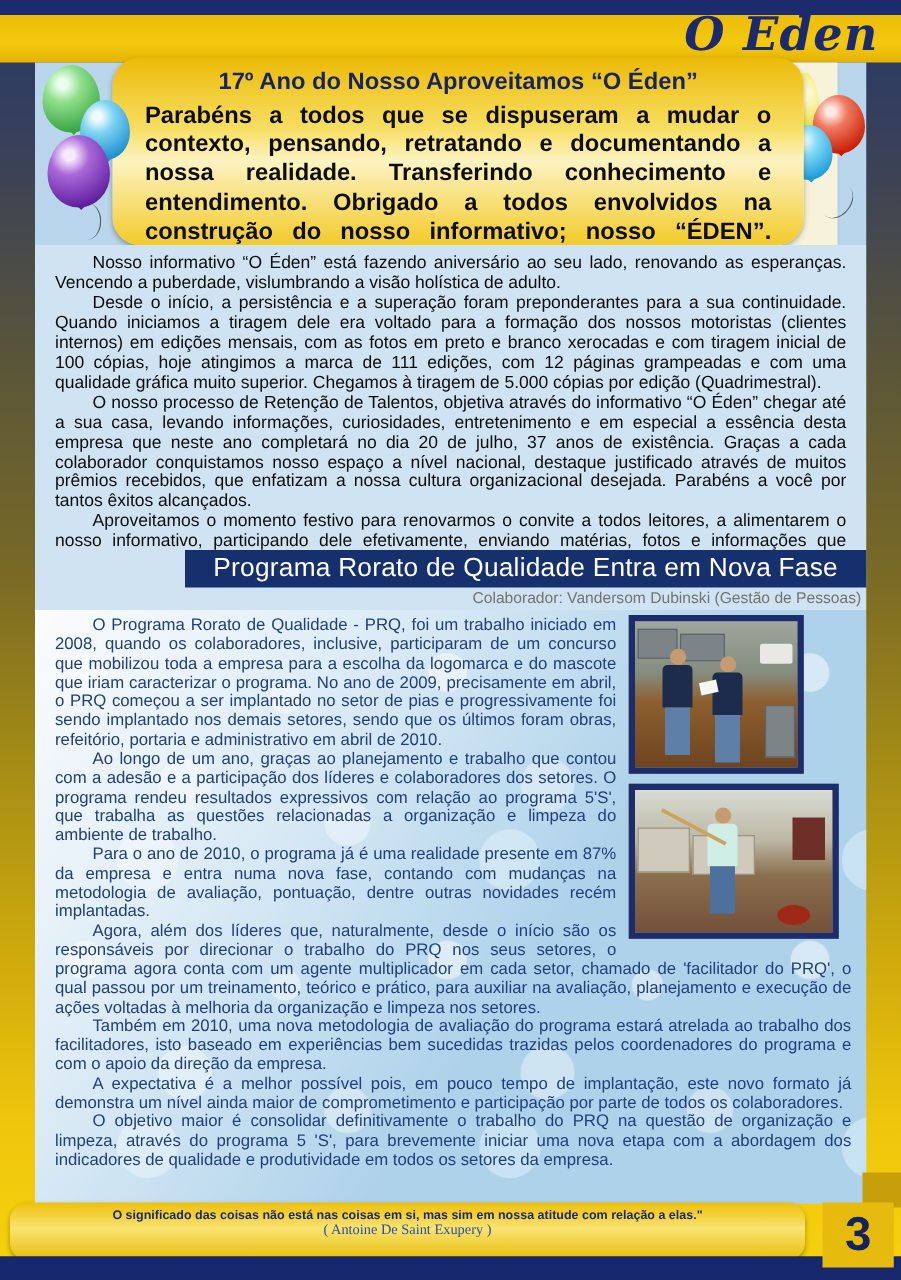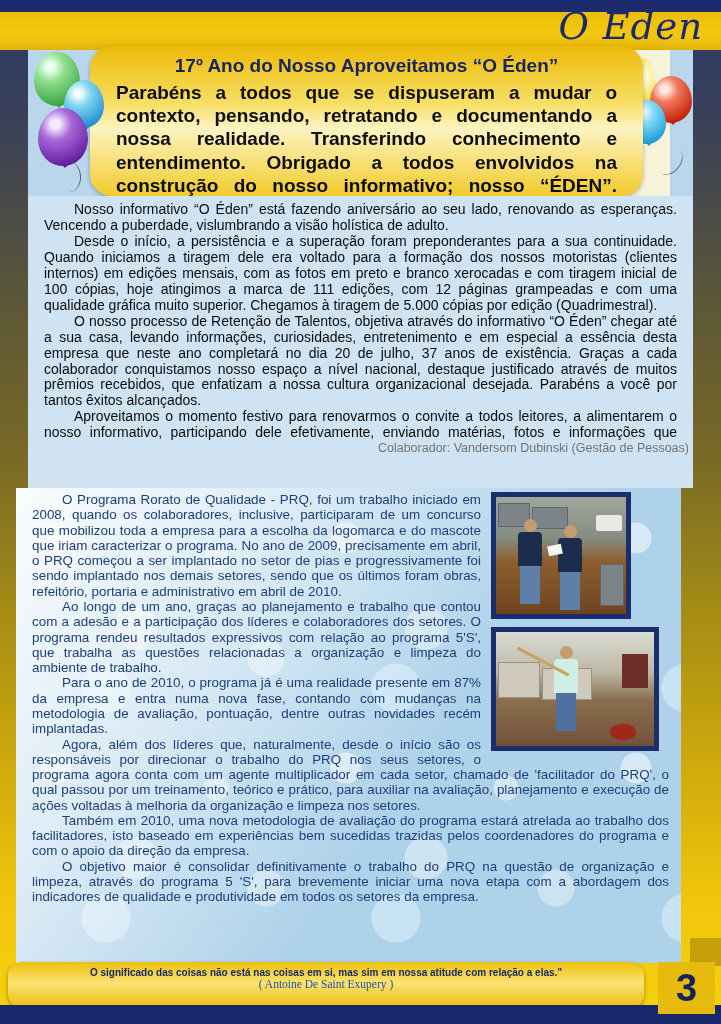--- a/index.html
+++ b/index.html
@@ -4,21 +4,21 @@
 <style>
   html,body{margin:0;padding:0;background:#555;}
   .page{position:relative;width:721px;height:1024px;overflow:hidden;
     font-family:"Liberation Sans",sans-serif;
     background:linear-gradient(180deg,#27396a 0%,#3a4158 12%,#59553a 28%,#7a6a25 45%,#a68d15 60%,#cfab0c 75%,#f0c60c 88%,#f6d20e 100%);}
   
   .topbar{position:absolute;left:0;top:0;width:721px;height:12px;background:#1b2b6b;}
   .goldband{position:absolute;left:0;top:12px;width:721px;height:38px;
     background:linear-gradient(180deg,#edbd07,#f3c90f 60%,#e4b406);}
   .brand{position:absolute;right:18px;top:2px;height:50px;line-height:50px;
-    font-family:"DejaVu Serif",serif;font-style:italic;font-weight:normal;
+    font-family:"DejaVu Serif",serif;font-style:italic;font-weight:bold;
     font-size:37px;color:#1b2a6e;letter-spacing:1px;}
   .bottombar{position:absolute;left:0;top:1005px;width:721px;height:19px;background:#16276b;}
   
   .header-sec{position:absolute;left:28px;top:50px;width:665px;height:146px;background:#b9d6ec;}
   .intro-box{position:absolute;left:62px;top:-4px;width:553px;height:150px;border-radius:22px;
     background:linear-gradient(180deg,#ecba08 0%,#f7df63 38%,#fdf3c2 55%,#f2cb2a 100%);
     box-shadow:0 2px 4px rgba(60,50,0,.35);}
   .page-title{margin:9px 10px 2px;text-align:center;font-size:19px;font-weight:bold;color:#18255c;}
   .page-title .u{}
   .intro-text{margin:2px 0 0;padding:2px 26px;font-size:19px;line-height:1.22;font-weight:bold;
@@ -45,21 +45,21 @@
   .upper-sec{position:absolute;left:28px;top:196px;width:665px;height:244px;background:#cfe3f2;}
   .upper-sec p{margin:0;padding:0 16px;text-indent:30px;font-size:14px;line-height:1.14;
     color:#0c0c0c;text-align:justify;}
   .upper-sec p:first-child{padding-top:6px;}
   
   .banner-row{position:absolute;left:28px;top:440px;width:665px;height:48px;background:#cfe3f2;}
   .banner{margin-left:120px;height:30px;line-height:30px;background:#16306e;color:#ffffff;
     text-align:center;font-size:21px;letter-spacing:.2px;}
   .byline{margin-top:1px;padding-right:4px;text-align:right;font-size:12.5px;color:#737373;}
   
-  .article-sec{position:absolute;left:16px;top:488px;width:665px;height:475px;
+  .article-sec{position:absolute;left:28px;top:488px;width:665px;height:475px;
     background-color:#aed2ea;
     background-image:
       radial-gradient(circle at 40px 50px, rgba(255,255,255,.50) 15px, transparent 16px),
       radial-gradient(circle at 120px 140px, rgba(255,255,255,.40) 21px, transparent 22px),
       radial-gradient(circle at 200px 70px, rgba(255,255,255,.45) 12px, transparent 13px),
       radial-gradient(circle at 250px 170px, rgba(255,255,255,.38) 18px, transparent 19px),
       radial-gradient(circle at 90px 200px, rgba(222,240,250,.55) 24px, transparent 25px);
     background-size:290px 230px;}
   .article-sec:before{content:"";position:absolute;inset:0;
     background:linear-gradient(125deg,rgba(255,255,255,.95) 0%,rgba(255,255,255,.55) 30%,rgba(255,255,255,0) 60%);}
@@ -121,20 +121,21 @@
   </div>
 
   <div class="upper-sec">
     <p>Nosso informativo “O Éden” está fazendo aniversário ao seu lado, renovando as esperanças. Vencendo a puberdade, vislumbrando a visão holística de adulto.</p>
     <p>Desde o início, a persistência e a superação foram preponderantes para a sua continuidade. Quando iniciamos a tiragem dele era voltado para a formação dos nossos motoristas (clientes internos) em edições mensais, com as fotos em preto e branco xerocadas e com tiragem inicial de 100 cópias, hoje atingimos a marca de 111 edições, com 12 páginas grampeadas e com uma qualidade gráfica muito superior. Chegamos à tiragem de 5.000 cópias por edição (Quadrimestral).</p>
     <p>O nosso processo de Retenção de Talentos, objetiva através do informativo “O Éden” chegar até a sua casa, levando informações, curiosidades, entretenimento e em especial a essência desta empresa que neste ano completará no dia 20 de julho, 37 anos de existência. Graças a cada colaborador conquistamos nosso espaço a nível nacional, destaque justificado através de muitos prêmios recebidos, que enfatizam a nossa cultura organizacional desejada. Parabéns a você por tantos êxitos alcançados.</p>
     <p>Aproveitamos o momento festivo para renovarmos o convite a todos leitores, a alimentarem o nosso informativo, participando dele efetivamente, enviando matérias, fotos e informações que retratem o nosso cotidiano. Sua participação fará sempre a diferença, ajude-nos a manter o nosso informativo ativo com suas ações pró-ativas.</p>
   </div>
 
   <div class="banner-row">
+    <div class="banner">Programa Rorato de Qualidade Entra em Nova Fase</div>
     <div class="byline">Colaborador: Vandersom Dubinski (Gestão de Pessoas)</div>
   </div>
 
   <div class="article-sec">
     <div class="article-inner">
       <div class="photos">
         <div class="photo photo-1">
           <div class="scene1">
             <div class="crate" style="left:2px;top:6px;width:30px;height:22px;"></div>
             <div class="crate" style="left:36px;top:10px;width:34px;height:20px;"></div>
@@ -166,20 +167,21 @@
             <div class="mopstick"></div>
             <div class="mophead"></div>
           </div>
         </div>
       </div>
       <p>O Programa Rorato de Qualidade - PRQ, foi um trabalho iniciado em 2008, quando os colaboradores, inclusive,  participaram  de um concurso que mobilizou toda a empresa para a escolha da logomarca e do mascote que iriam caracterizar o programa. No ano de 2009, precisamente em abril, o PRQ começou a ser implantado no setor de pias e progressivamente foi sendo implantado nos demais setores, sendo que os últimos foram obras, refeitório, portaria e administrativo em abril de 2010.</p>
       <p>Ao longo de um ano, graças ao planejamento e trabalho que contou com a adesão e a participação dos líderes e colaboradores dos setores. O programa rendeu resultados expressivos com relação ao programa 5'S', que trabalha as questões relacionadas a organização e limpeza do ambiente de trabalho.</p>
       <p>Para o ano de 2010, o programa já é uma realidade presente em 87% da empresa e entra numa nova fase, contando com mudanças na metodologia de avaliação, pontuação, dentre outras novidades recém implantadas.</p>
       <p>Agora, além dos líderes que, naturalmente,  desde o início são os responsáveis por direcionar o trabalho do PRQ nos seus setores, o programa agora conta com um agente multiplicador em cada setor, chamado de 'facilitador do PRQ', o qual passou por um treinamento, teórico e prático, para auxiliar na avaliação, planejamento e execução de ações voltadas à melhoria da organização e limpeza nos setores.</p>
       <p>Também em 2010, uma nova metodologia de avaliação do programa estará atrelada ao trabalho dos facilitadores, isto baseado em experiências bem sucedidas trazidas pelos coordenadores do programa e com o apoio da direção da empresa.</p>
+      <p>A expectativa é a melhor possível pois, em pouco tempo de implantação, este novo formato já demonstra um nível ainda maior de  comprometimento e participação por parte de todos os colaboradores.</p>
       <p>O objetivo maior é consolidar definitivamente o trabalho do PRQ na questão de organização e limpeza, através do programa 5 'S', para brevemente iniciar uma nova etapa com a abordagem dos indicadores de qualidade e produtividade em todos os setores da empresa.</p>
     </div>
   </div>
 
   <div class="footer-quote">
     <p class="quote-text">O significado das coisas não está nas coisas em si, mas sim em nossa atitude com relação a elas."</p>
     <p class="quote-attr">( Antoine De Saint Exupery )</p>
   </div>
 
   <div class="bottombar"></div>

